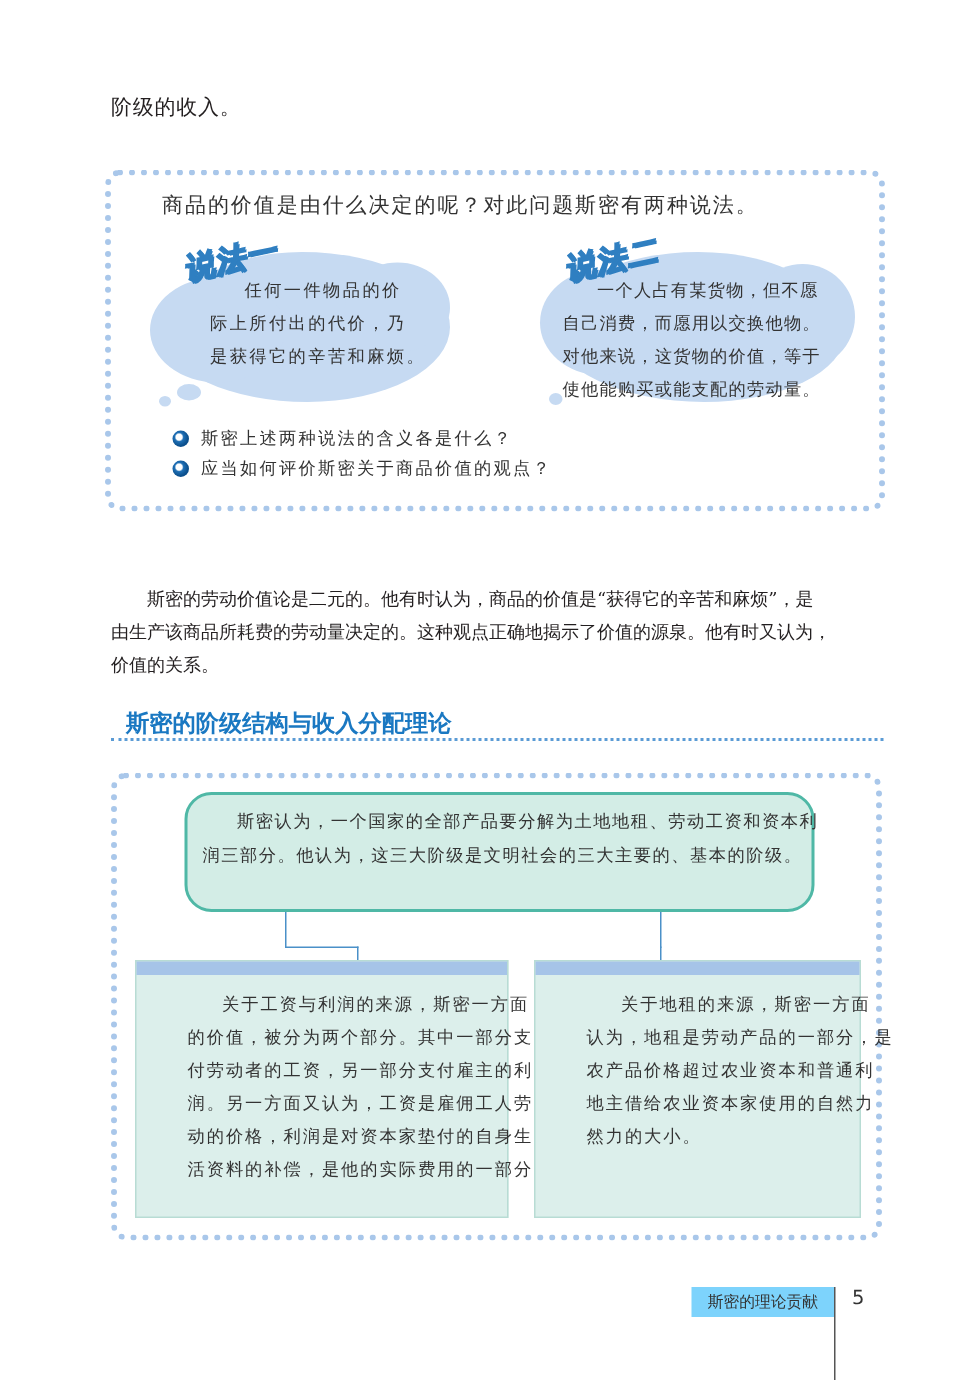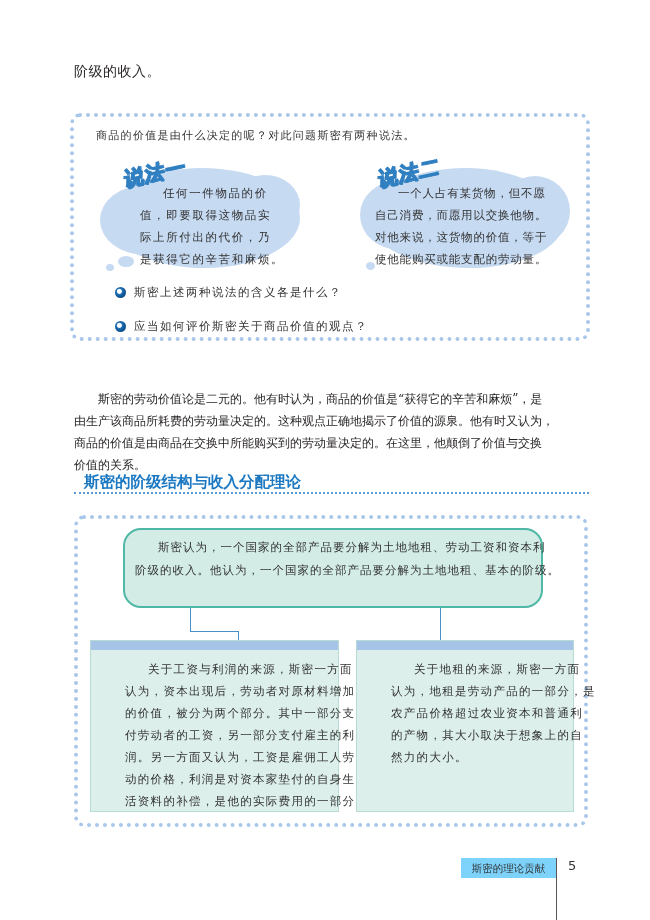--- a/index.html
+++ b/index.html
@@ -7,21 +7,21 @@
   body { position:relative; font-family:"DejaVu Serif","Liberation Serif",serif; color:#231f20; }
 
   .top-line { position:absolute; left:74px; top:63px; font-size:14px; letter-spacing:0.5px; }
 
   .dotbox {
     position:absolute;
     border:4px dotted #a9c7ea;
     border-radius:10px;
   }
   .box1 { left:70px; top:113px; width:520px; height:228px; }
-  .box1-intro { position:absolute; left:96px; top:128px; font-size:11px; color:#333; letter-spacing:1.3px; }
+  .box1-intro { position:absolute; left:108px; top:128px; font-size:14px; color:#333; letter-spacing:1.3px; }
 
   .cloud { position:absolute; background:#c6daf2; border-radius:50%; }
   .c1a { left:110px; top:168px; width:190px; height:100px; border-radius:48% 52% 50% 50% / 55% 50% 50% 45%; }
   .c1b { left:100px; top:185px; width:90px; height:70px; }
   .c1c { left:230px; top:175px; width:70px; height:60px; }
   .c2a { left:368px; top:168px; width:195px; height:100px; border-radius:50% 50% 48% 52% / 50% 55% 45% 50%; }
   .c2b { left:360px; top:180px; width:80px; height:70px; }
   .c2c { left:500px; top:176px; width:70px; height:70px; }
   .dot-s { position:absolute; background:#c6daf2; border-radius:50%; }
 
@@ -35,21 +35,21 @@
   .t2 { left:376px; top:160px; }
 
   .say-text { position:absolute; font-size:11.5px; line-height:22px; color:#333; letter-spacing:1.6px; }
   .s1 { left:140px; top:182px; width:135px; }
   .s2 { left:375px; top:182px; width:170px; letter-spacing:0.8px; }
   .s-line { display:block; white-space:nowrap; }
   .indent { padding-left:2em; }
 
   .q { position:absolute; left:115px; font-size:11.5px; color:#333; letter-spacing:1.5px; display:flex; align-items:center; }
   .q1 { top:285px;font-family:Liberation Mono, monospace; }
-  .q2 { top:319px;text-align:center; }
+  .q2 { top:305px;text-align:center; }
   .qdot { width:11px; height:11px; border-radius:50%; background:radial-gradient(circle at 40% 40%, #fff 0 2px, #1f6fb5 3px, #0b4f8c 6px); margin-right:8px; }
 
   .para { position:absolute; left:74px; top:364px; width:505px; font-size:12px; line-height:22px;margin-top:24px; }
   .para span { display:block; white-space:nowrap; }
 
   .section-title {
     position:absolute; left:84px; top:472px;
     font-family:"DejaVu Sans","Liberation Sans",sans-serif; font-weight:bold; font-size:15.5px; color:#1a78c2;
   }
   .section-rule { position:absolute; left:74px; top:492px; width:515px; border-top:2px dotted #5b9bd5; }
@@ -96,21 +96,20 @@
 <div class="cloud c2a"></div>
 <div class="cloud c2b"></div>
 <div class="cloud c2c"></div>
 <div class="dot-s" style="left:366px;top:262px;width:9px;height:8px;"></div>
 
 <div class="say-title t1">说法一</div>
 <div class="say-title t2">说法二</div>
 
 <div class="say-text s1">
   <span class="s-line indent">任何一件物品的价</span>
-  <span class="s-line">值，即要取得这物品实</span>
   <span class="s-line">际上所付出的代价，乃</span>
   <span class="s-line">是获得它的辛苦和麻烦。</span>
 </div>
 <div class="say-text s2">
   <span class="s-line indent">一个人占有某货物，但不愿</span>
   <span class="s-line">自己消费，而愿用以交换他物。</span>
   <span class="s-line">对他来说，这货物的价值，等于</span>
   <span class="s-line">使他能购买或能支配的劳动量。</span>
 </div>
 
@@ -119,59 +118,57 @@
   <span>斯密上述两种说法的含义各是什么？</span>
 </div>
 <div class="q q2">
   <span class="qdot"></span>
   <span>应当如何评价斯密关于商品价值的观点？</span>
 </div>
 
 <div class="para">
   <span style="padding-left:2em">斯密的劳动价值论是二元的。他有时认为，商品的价值是“获得它的辛苦和麻烦”，是</span>
   <span>由生产该商品所耗费的劳动量决定的。这种观点正确地揭示了价值的源泉。他有时又认为，</span>
-  <span>商品的价值是由商品在交换中所能购买到的劳动量决定的。在这里，他颠倒了价值与交换</span>
   <span>价值的关系。</span>
 </div>
 
 <div class="section-title">斯密的阶级结构与收入分配理论</div>
 <div class="section-rule"></div>
 
 <div class="dotbox box2"></div>
 
 <div class="topnote">
   <span style="padding-left:2em">斯密认为，一个国家的全部产品要分解为土地地租、劳动工资和资本利</span>
-  <span>阶级的收入。他认为，一个国家的全部产品要分解为土地地租、基本的阶级。</span>
+  <span>润三部分。他认为，这三大阶级是文明社会的三大主要的、基本的阶级。</span>
 </div>
 
 <div class="conn" style="left:190px;top:608px;width:49px;height:24px;border-left-width:1.5px;border-bottom-width:1.5px;"></div>
 <div class="conn" style="left:238px;top:631px;width:1px;height:10px;border-left-width:1.5px;"></div>
 <div class="conn" style="left:440px;top:608px;width:1px;height:24px;border-left-width:1.5px;"></div>
 <div class="conn" style="left:439px;top:631px;width:0;height:0;"></div>
 <div class="conn" style="left:440px;top:631px;width:1px;height:10px;border-left-width:1.5px;"></div>
 
 <div class="card cl">
   <div class="card-head"></div>
   <div class="card-body">
     <span style="padding-left:2em">关于工资与利润的来源，斯密一方面</span>
-    <span>认为，资本出现后，劳动者对原材料增加</span>
     <span>的价值，被分为两个部分。其中一部分支</span>
     <span>付劳动者的工资，另一部分支付雇主的利</span>
     <span>润。另一方面又认为，工资是雇佣工人劳</span>
     <span>动的价格，利润是对资本家垫付的自身生</span>
     <span>活资料的补偿，是他的实际费用的一部分。</span>
   </div>
 </div>
 
 <div class="card cr">
   <div class="card-head"></div>
   <div class="card-body">
     <span style="padding-left:2em">关于地租的来源，斯密一方面</span>
     <span>认为，地租是劳动产品的一部分，是</span>
     <span>农产品价格超过农业资本和普通利</span>
-    <span>的产物，其大小取决于想象上的自</span>
+    <span>地主借给农业资本家使用的自然力</span>
     <span>然力的大小。</span>
   </div>
 </div>
 
 <div class="footer-label">斯密的理论贡献</div>
 <div class="footer-bar"></div>
 <div class="page-num">5</div>
 
 </body></html>

